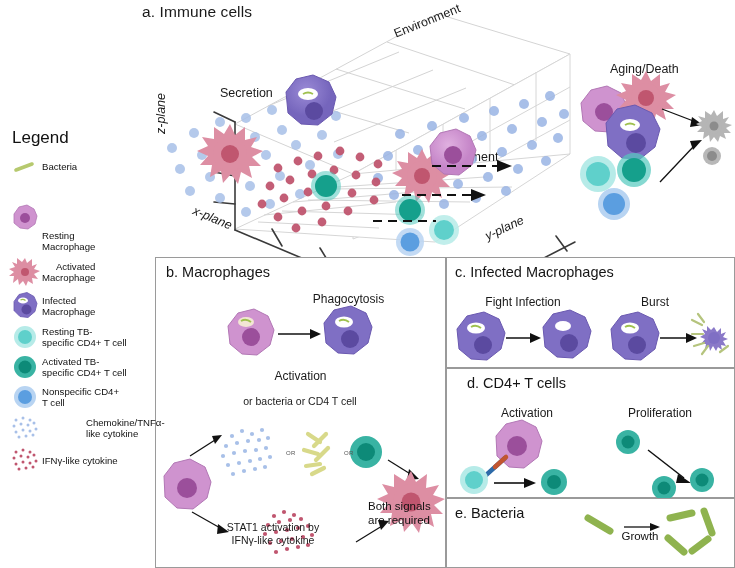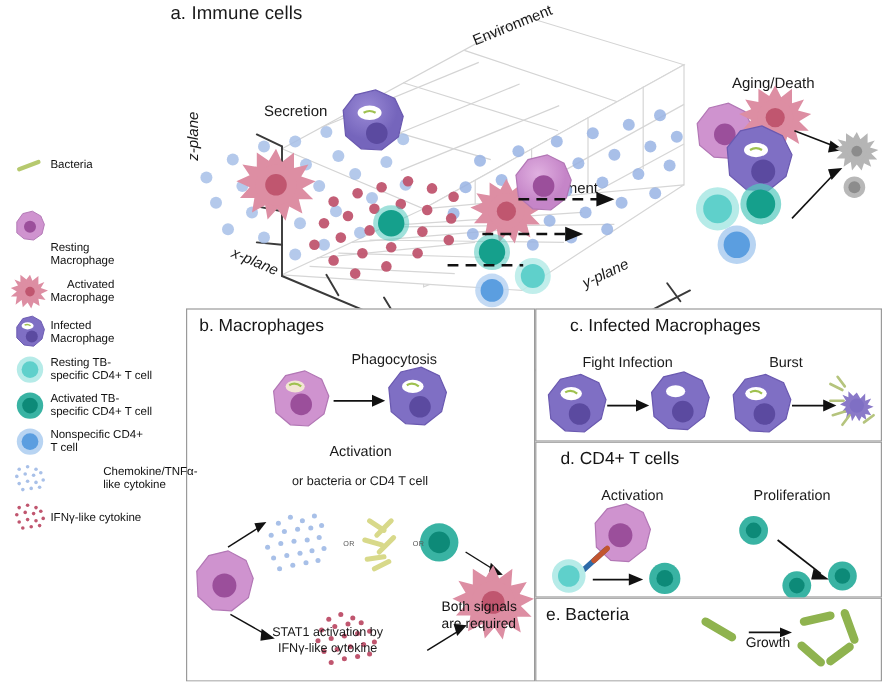--- a/index.html
+++ b/index.html
@@ -322,21 +322,21 @@
   </g>
 
   <g transform="translate(146,78)">
     <circle r="9" fill="#b8b8b8"></circle>
       <circle r="5" fill="#8c8c8c"></circle>
   </g>
 </svg>
 
 <div class="panel" style="left:155px;top:257px;width:291px;height:311px;"></div>
 <div class="panel-ttl nosel" style="left:166px;top:264px;">b. Macrophages</div>
-<div class="abs sub nosel" style="left:155px;top:292px;width:347px;">Phagocytosis</div>
+<div class="abs sub nosel" style="left:155px;top:292px;width:347px;padding-left:20px;">Phagocytosis</div>
 
 <svg class="abs" style="left:220px;top:308px;" width="160" height="52">
   <g transform="translate(30,26)">
     <path d="M-22,-8 L-12,-21 L4,-25 L18,-18 L24,-4 L20,11 L7,21 L-8,20 L-20,10 Z" fill="#cf93cf" stroke="#b277b5" stroke-width="1"></path>
     <ellipse cx="-4" cy="-12" rx="8" ry="5" fill="#f2e6d4"></ellipse>
     <path d="M-9,-13 q5,-3 10,1" stroke="#9fc14f" stroke-width="1.8" fill="none"></path>
     <circle cx="1" cy="3" r="9" fill="#9b4f9b"></circle>
   </g>
   <g stroke="#111" stroke-width="1.5" fill="none">
       <path d="M 58,26 L 92,26"></path>
@@ -459,21 +459,21 @@
 <div class="abs nosel" style="left:368px;top:500px;width:76px;font-size:11.5px;line-height:13.5px;text-align:left;color:#111;">
   <div>Both signals</div>
   <div>are required</div>
 </div>
 <div class="abs small nosel" style="left:193px;top:521px;width:160px;">
   <div>STAT1 activation by</div>
   <div>IFNγ-like cytokine</div>
 </div>
 
 <div class="panel" style="left:446px;top:257px;width:289px;height:111px;"></div>
-<div class="panel-ttl nosel" style="left:475px;top:264px;text-align:center;">c. Infected Macrophages</div>
+<div class="panel-ttl nosel" style="left:455px;top:264px;text-align:center;">c. Infected Macrophages</div>
 <div class="abs sub nosel" style="left:463px;top:295px;width:120px;">Fight Infection</div>
 <div class="abs sub nosel" style="left:615px;top:295px;width:80px;">Burst</div>
 
 <svg class="abs" style="left:452px;top:312px;" width="280" height="56">
 
   <g transform="translate(28,26)">
     <path d="M-23,-9 L-13,-22 L4,-26 L19,-19 L25,-5 L21,11 L7,22 L-9,21 L-21,11 Z" fill="#7f6fc4" stroke="#6a59b0" stroke-width="1"></path>
     <ellipse cx="-4" cy="-10" rx="9" ry="5.5" fill="#ffffff"></ellipse>
     <path d="M-9,-11 q5,-3 10,1" stroke="#9fc14f" stroke-width="1.8" fill="none"></path>
     <circle cx="3" cy="7" r="9" fill="#5b4aa0"></circle>
@@ -579,20 +579,21 @@
   <path d="M 70,18 L 80,22 L 70,26 Z" fill="#111"></path>
   <g stroke="#8fb34f" stroke-width="7" stroke-linecap="round" fill="none">
     <path d="M 90,13 L 112,8"></path>
     <path d="M 124,6 L 132,28"></path>
     <path d="M 88,33 L 104,47"></path>
     <path d="M 112,46 L 128,34"></path>
   </g>
 </svg>
 
 <div class="abs" id="legend">
+  <div class="legend-title nosel">Legend</div>
 
   <div class="legend-row">
     <div class="legend-ico">
       <svg width="26" height="16">
           <path d="M 4,11 L 20,5" stroke="#b6c96e" stroke-width="3.6" stroke-linecap="round" fill="none"></path>
         </svg>
     </div>
     <div class="legend-txt">Bacteria</div>
   </div>
 

